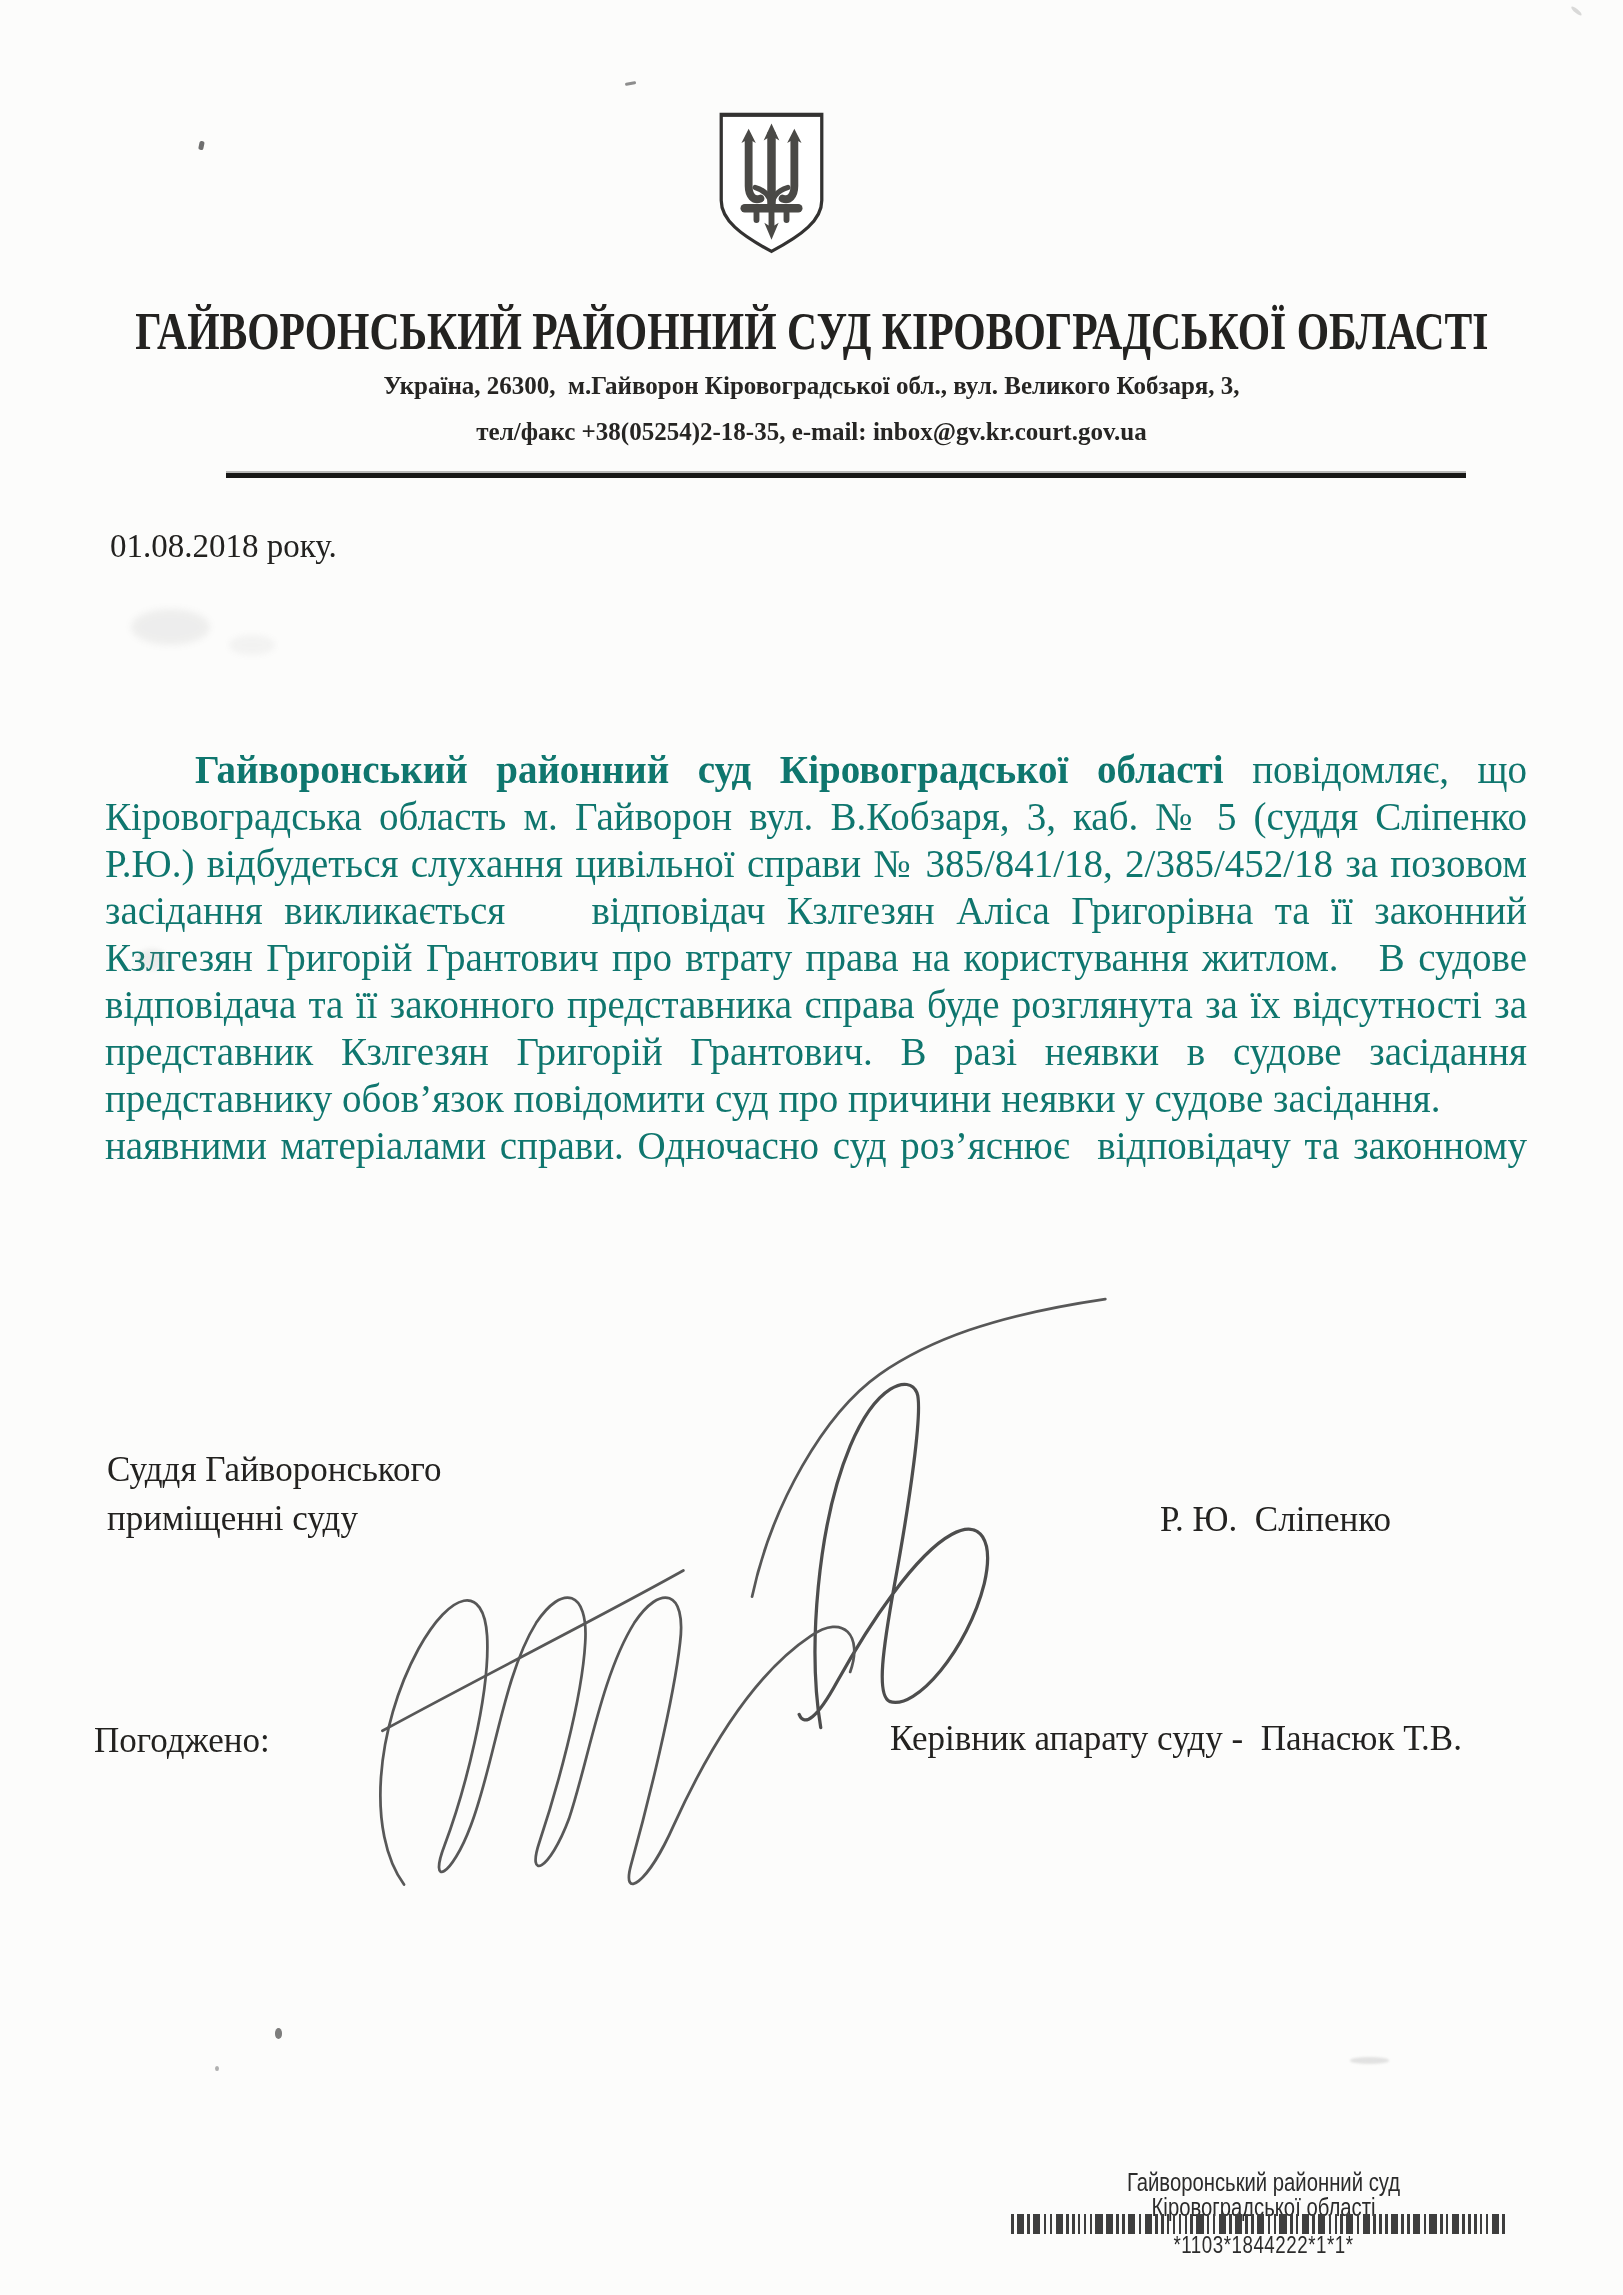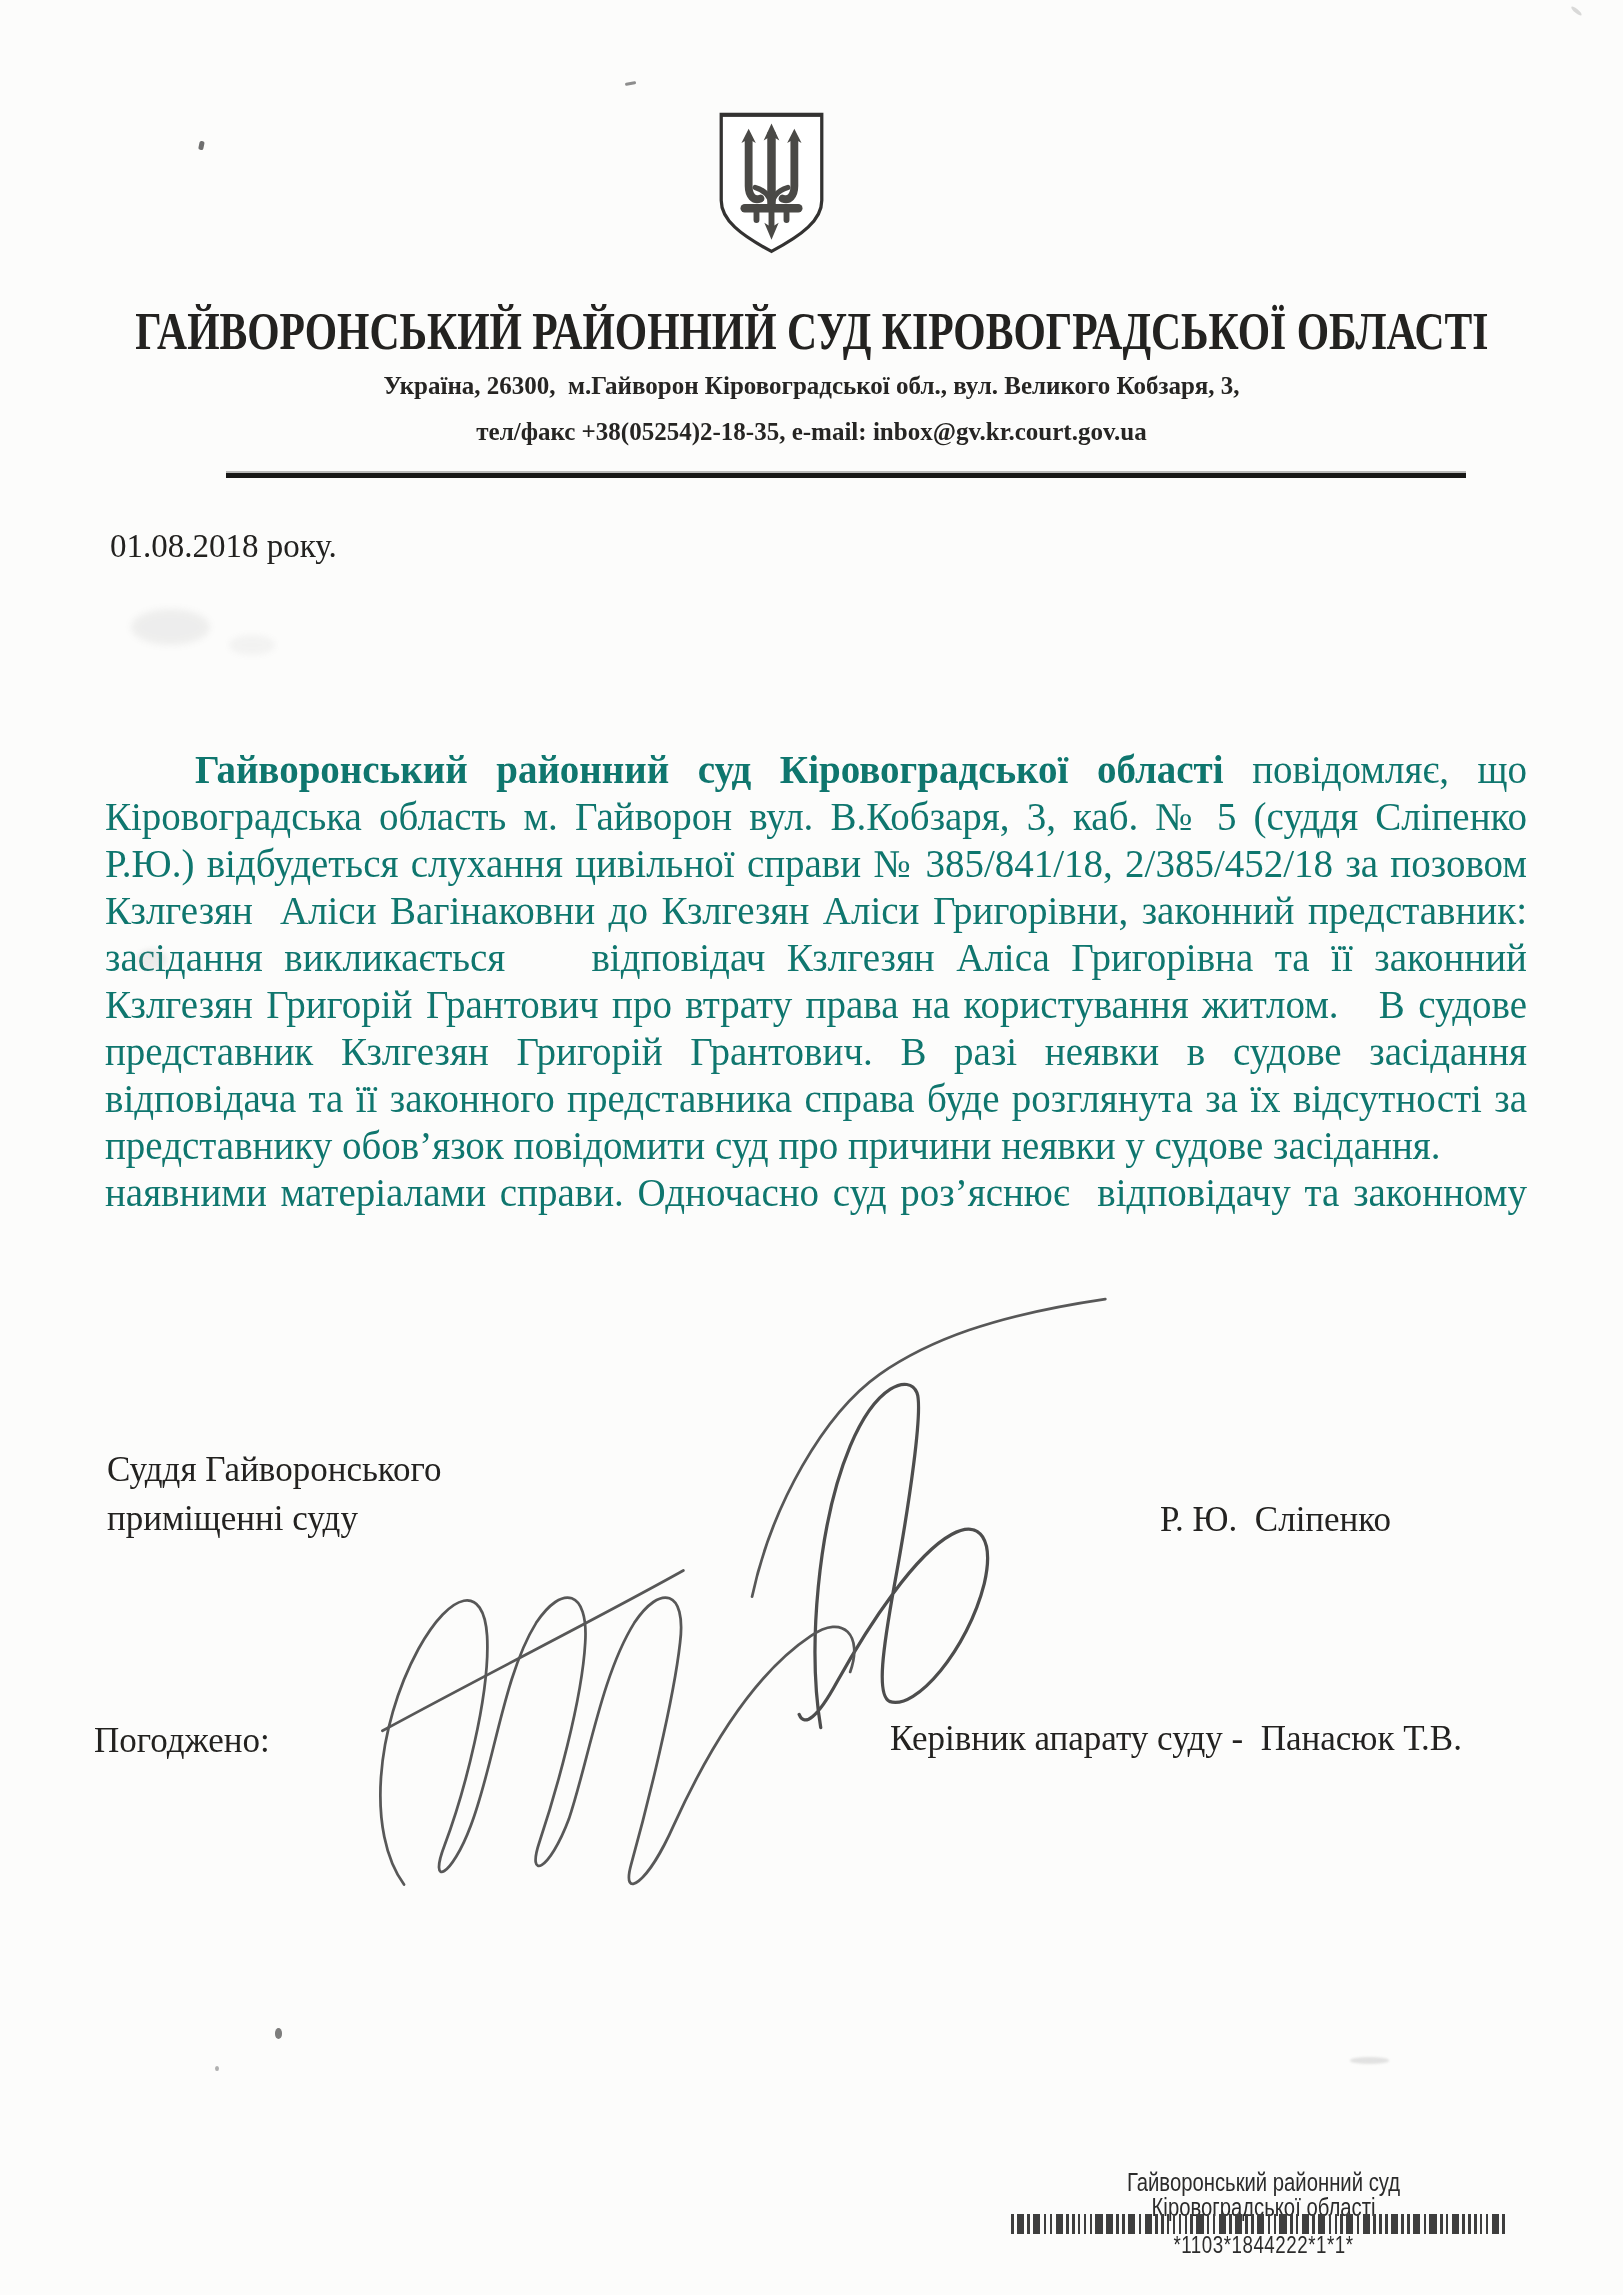--- a/index.html
+++ b/index.html
@@ -75,25 +75,24 @@
   <span class="addr" data-name="address-line-2">тел/факс +38(05254)2-18-35, e-mail: inbox@gv.kr.court.gov.ua</span>
 </div>
 <div class="rule" data-name="header-separator-rule"></div>
 
 <div class="abs dateline" style="left:110px;top:528px;" data-name="date-line">01.08.2018 року.</div>
 
 <div class="bodyblock" data-name="notice-paragraph">
   <div class="bline first" data-name="body-line"><span class="b" data-name="court-name-bold">Гайворонський районний суд Кіровоградської області</span><span data-name="lead-rest"> повідомляє, що</span></div>
   <div class="bline" data-name="body-line">Кіровоградська область м. Гайворон вул. В.Кобзаря, 3, каб. № 5 (суддя Сліпенко</div>
   <div class="bline" data-name="body-line">Р.Ю.) відбудеться слухання цивільної справи № 385/841/18, 2/385/452/18 за позовом</div>
-  <div class="bline" data-name="body-line">Кзлгезян&nbsp; Аліси Вагінаковни до Кзлгезян Аліси Григорівни, законний представник:</div>
   <div class="bline" data-name="body-line">засідання викликається&nbsp;&nbsp;&nbsp; відповідач Кзлгезян Аліса Григорівна та її законний</div>
   <div class="bline" data-name="body-line">Кзлгезян Григорій Грантович про втрату права на користування житлом.&nbsp;&nbsp; В судове</div>
+  <div class="bline" data-name="body-line">відповідача та її законного представника справа буде розглянута за їх відсутності за</div>
   <div class="bline" data-name="body-line">представник Кзлгезян Григорій Грантович. В разі неявки в судове засідання</div>
-  <div class="bline" data-name="body-line">відповідача та її законного представника справа буде розглянута за їх відсутності за</div>
   <div class="bline last" data-name="body-line">представнику обов’язок повідомити суд про причини неявки у судове засідання.</div>
   <div class="bline" data-name="body-line">наявними матеріалами справи. Одночасно суд роз’яснює&nbsp; відповідачу та законному</div>
 </div>
 
 <div class="abs sig-label" style="left:107px;top:1450px;" data-name="judge-title-line1">Суддя Гайворонського</div>
 <div class="abs sig-label" style="left:107px;top:1499px;" data-name="judge-title-line2">приміщенні суду</div>
 <div class="abs sig-label" style="left:1160px;top:1500px;text-align:right;" data-name="judge-name">Р. Ю.&nbsp; Сліпенко</div>
 <div class="abs sig-label" style="left:94px;top:1721px;" data-name="agreed-label">Погоджено:</div>
 <div class="abs sig-label" style="left:890px;top:1719px;" data-name="chief-of-staff-line">Керівник апарату суду -&nbsp; Панасюк Т.В.</div>
 

